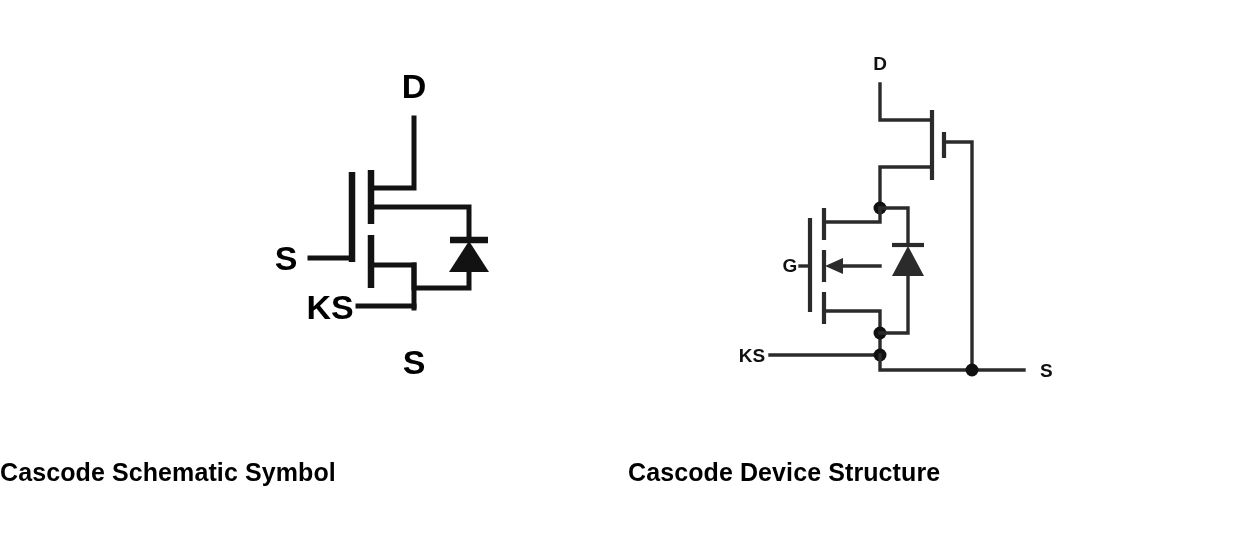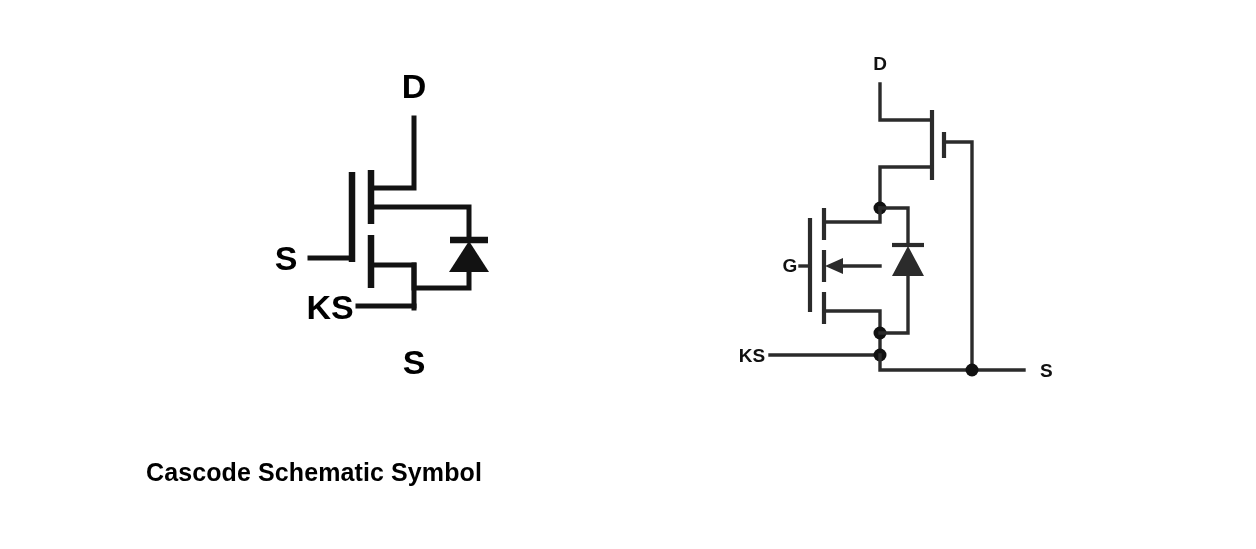--- a/index.html
+++ b/index.html
@@ -76,21 +76,21 @@
   }
   .term-label-right {
     font-family: "Liberation Sans", sans-serif;
     font-weight: bold;
     font-size: 19px;
     fill: #111111;
   }
   .caption {
     position: absolute;
     width: 100%;
-    text-align: center;
+    text-align: left;
     font-family: "Liberation Sans", sans-serif;
     font-weight: bold;
     font-size: 25px;
     letter-spacing: 0.1px;
     color: #000000;
     white-space: nowrap;
   }
   #caption-left  { top: 458px; left: 0; }
   #caption-right { top: 458px; left: 0; }
 </style>
@@ -176,15 +176,16 @@
       <text class="term-label-right" x="124" y="362" text-anchor="middle">KS</text>
       <path class="wire-thin" d="M 142 355 L 252 355"></path>
       <circle class="node-dot" cx="252" cy="355" r="6.5"></circle>
 
       <path class="wire-thin" d="M 252 355 L 252 370 L 396 370"></path>
       <circle class="node-dot" cx="344" cy="370" r="6.5"></circle>
 
       <text class="term-label-right" x="412" y="377" text-anchor="start">S</text>
     </svg>
 
+    <div class="caption" id="caption-right">Cascode Device Structure</div>
   </div>
 
 </div>
 
 </body></html>

